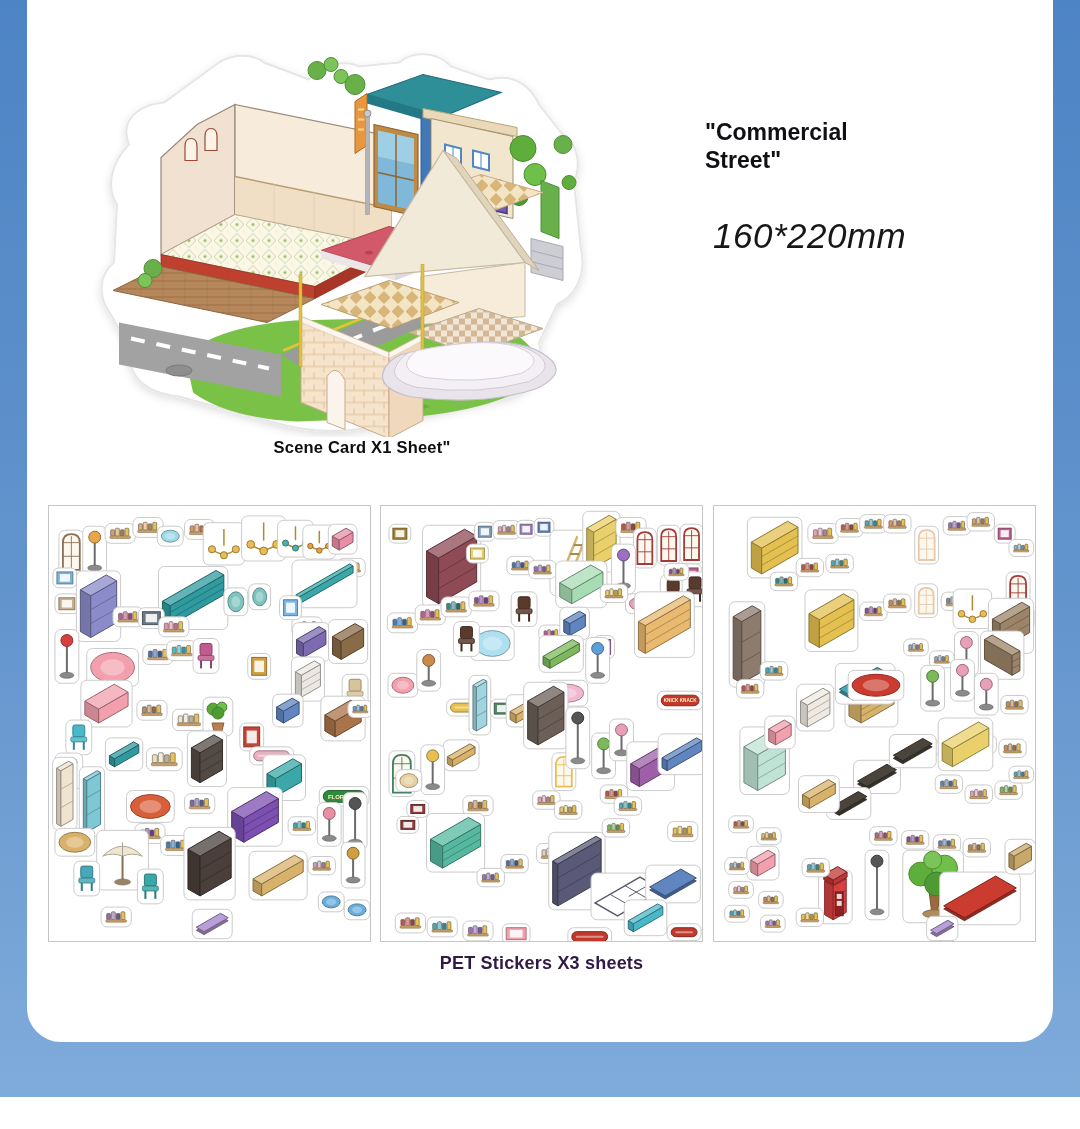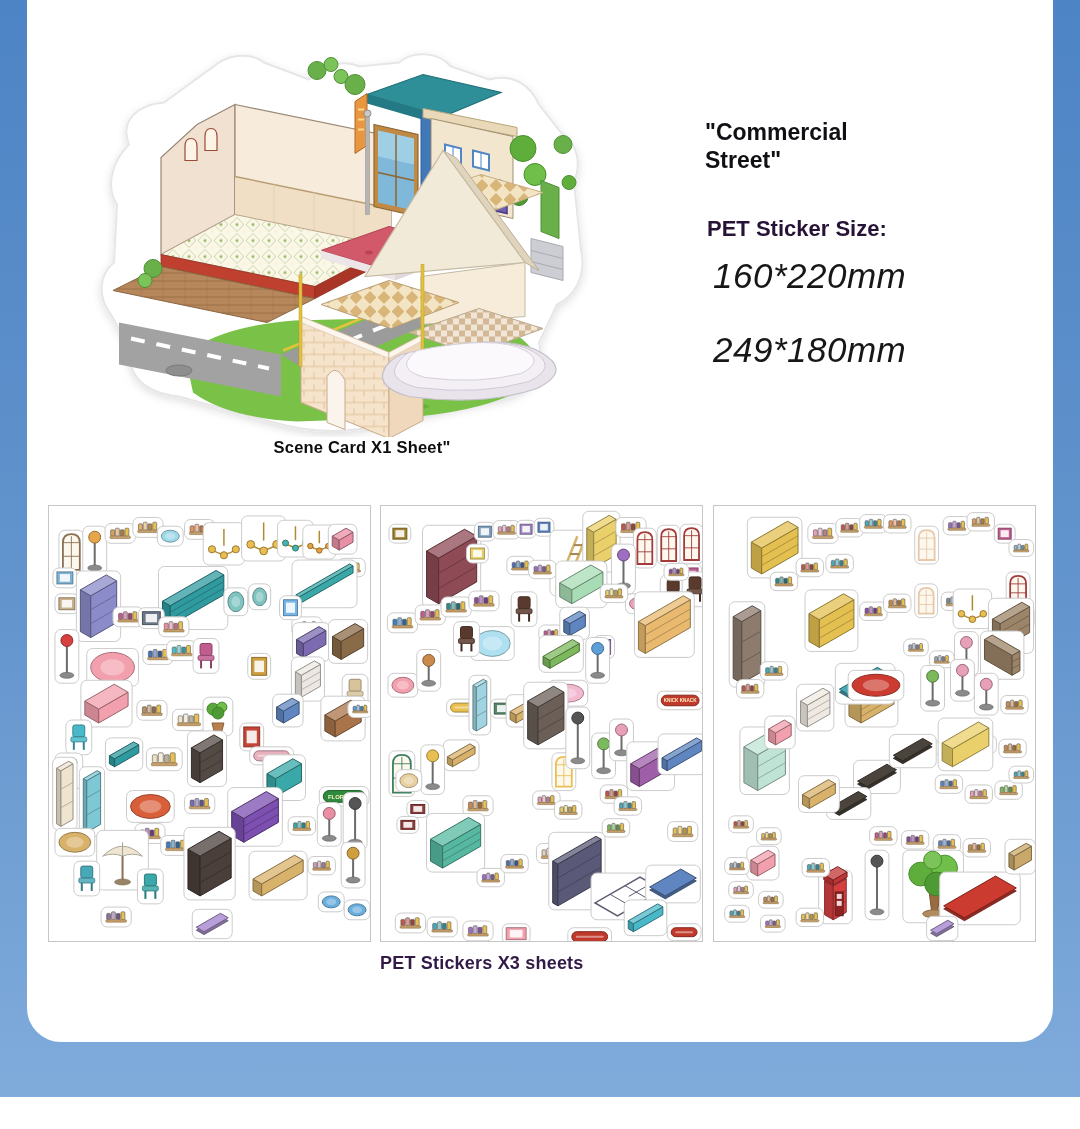--- a/index.html
+++ b/index.html
@@ -29,21 +29,21 @@
   .spec-value{font-size:35px;font-weight:400;color:#171717;margin:0 0 34px 8px;letter-spacing:.5px;font-style:italic;}
   .spec-label-2{font-size:19px;font-weight:700;color:#261336;margin:0 0 16px 2px;}
   .sheets-row{position:absolute;left:0;top:505px;width:1026px;height:437px;}
   .sheet{
     position:absolute;top:0;width:323px;height:437px;background:#fff;
     border:1px solid #c6c6c6;box-sizing:border-box;
   }
   .sheet svg{width:100%;height:100%;display:block;}
   #sheet1{left:21px;} #sheet2{left:353px;} #sheet3{left:686px;}
   .sheets-caption{
-    position:absolute;left:353px;top:953px;width:323px;text-align:left;
+    position:absolute;left:353px;top:953px;width:323px;text-align:center;
     font-size:18px;font-weight:700;color:#321a47;letter-spacing:.2px;
   }
 </style>
 </head>
 <body>
 
 <div class="content-card">
 
   <div class="scene-wrap">
     <svg viewBox="0 0 560 410">
@@ -194,23 +194,21 @@
         <circle cx="494" cy="120" r="9" fill="#6ab04a" stroke="#4f8f34"></circle>
         <circle cx="500" cy="158" r="7" fill="#5fae3c" stroke="#4f8f34"></circle>
       </g>
     </svg>
   </div>
 
   <div class="scene-caption">Scene Card X1 Sheet"</div>
 
   <div class="specs">
     <p class="product-title">"Commercial Street"</p>
-    <p class="spec-label-1">PET Sticker Size:</p>
     <p class="spec-value">160*220mm</p>
-    <p class="spec-value">249*180mm</p>
   </div>
 
   <div class="sheets-row">
     <div class="sheet" id="sheet1">
       <svg viewBox="0 0 323 437">
           <g>
             <rect x="10" y="24" width="25" height="44" rx="6" fill="#ffffff" stroke="#cbcbcb" stroke-width="1"></rect>
             <path d="M14,64 L14,36.5 Q14,28 22.5,28 Q31,28 31,36.5 L31,64 Z" fill="#fdf8ee" stroke="#8a6f52" stroke-width="1.8"></path>
             <line x1="22.5" y1="30" x2="22.5" y2="64" stroke="#8a6f52" stroke-width="0.9"></line>
             <line x1="14" y1="36.5" x2="31" y2="36.5" stroke="#8a6f52" stroke-width="0.9"></line>

